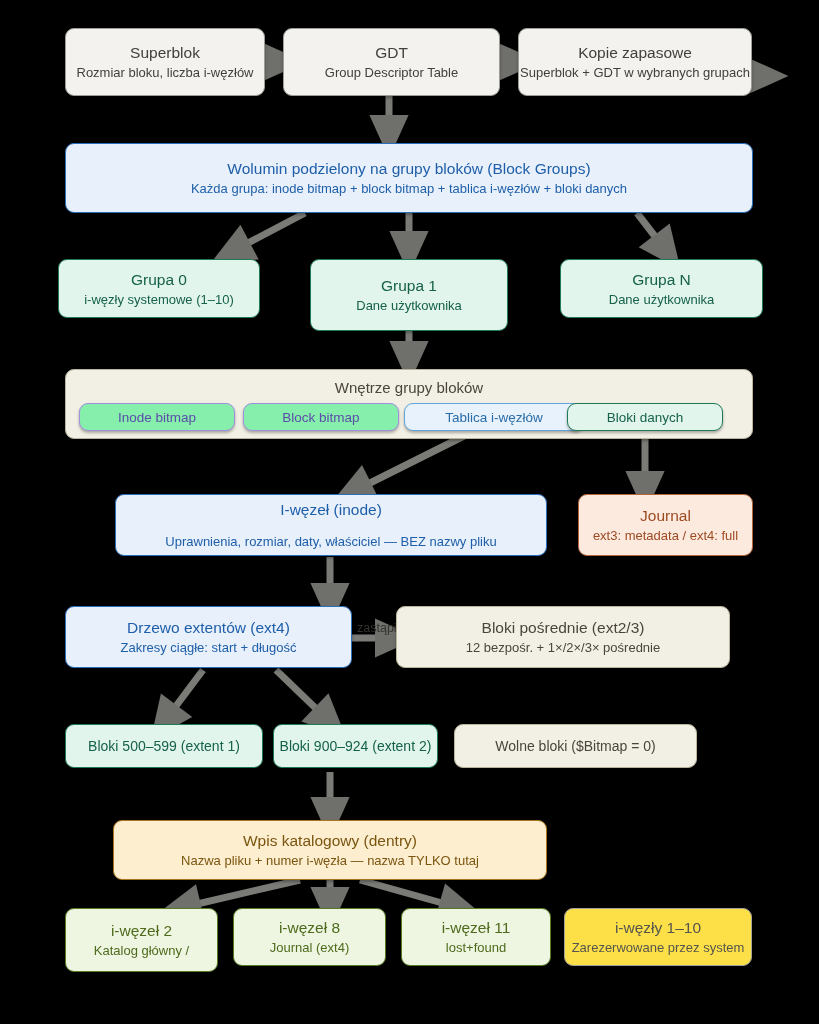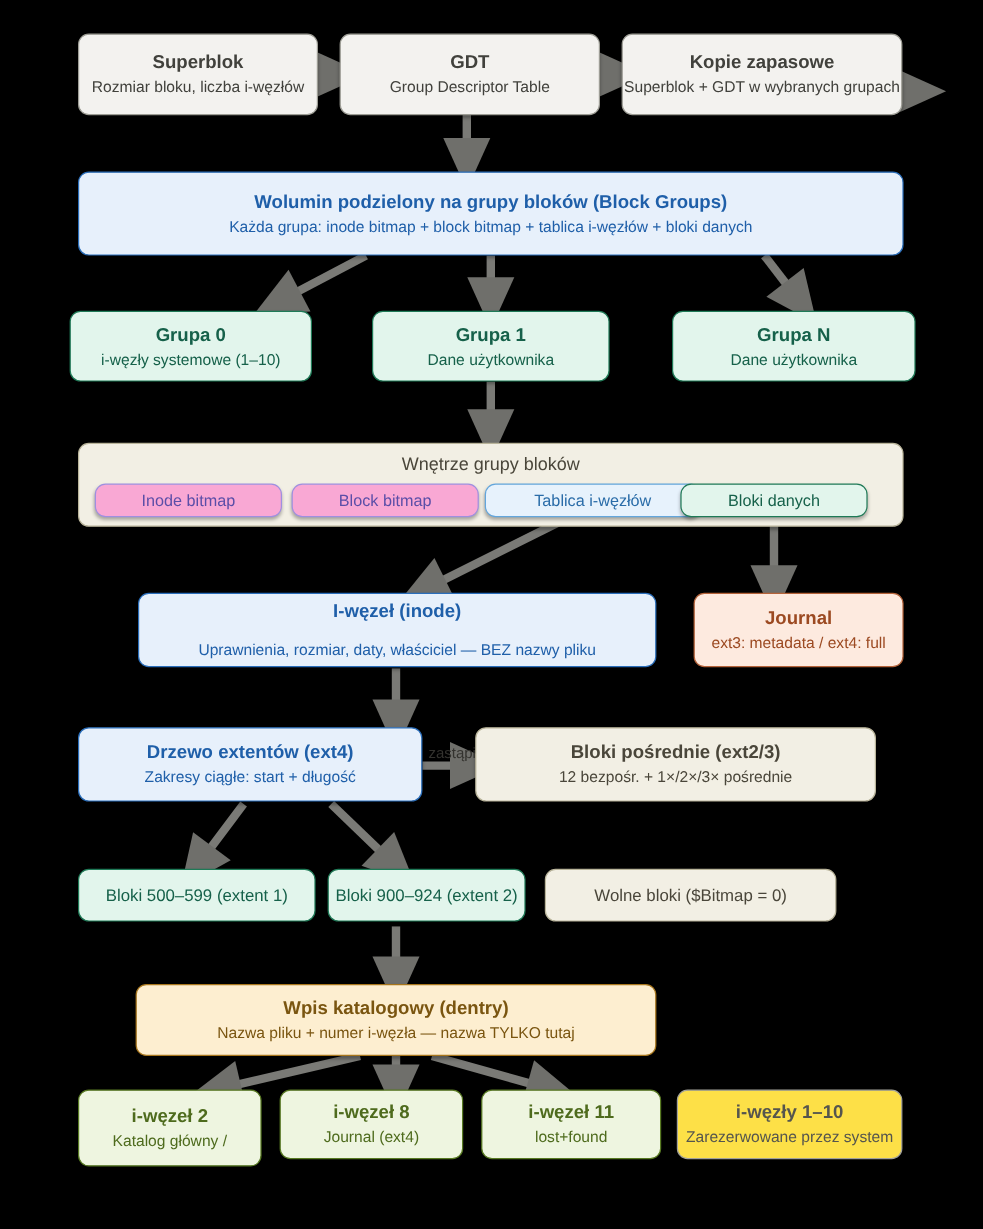--- a/index.html
+++ b/index.html
@@ -16,30 +16,30 @@
   .node{
     position:absolute;
     box-sizing:border-box;
     border-radius:9px;
     display:flex;flex-direction:column;
     align-items:center;justify-content:center;
     text-align:center;
     white-space:nowrap;
     box-shadow:0 2px 3px rgba(0,0,0,.30);
   }
-  .node .ttl{font-weight:bold;font-size:15.5px;line-height:19px;}
+  .node .ttl{font-weight:normal;font-size:15.5px;line-height:19px;}
   .node .sub{font-size:13px;line-height:17px;margin-top:2px;}
   .node.one-line .ttl{font-weight:normal;font-size:13.5px;}
 
   
   .p-gray  {background:#f3f2ef;border:1.4px solid #9d9d95;color:#41413c;}
   .p-blue  {background:#e7f0fb;border:1.8px solid #2a6ebb;color:#1f5fa9;}
   .p-mint  {background:#e2f5ec;border:1.6px solid #1f7a57;color:#16614a;}
   .p-cream {background:#f2efe4;border:1.4px solid #b9b49a;color:#4a463a;}
-  .p-lav   {background:#f9a8d4;border:1.3px solid #9f8fe0;color:#5b4ea8;}
+  .p-lav   {background:#86efac;border:1.3px solid #9f8fe0;color:#5b4ea8;}
   .p-sky   {background:#e7f2fc;border:1.3px solid #63a6dc;color:#2a6ca8;}
   .p-peach {background:#fdeadf;border:1.6px solid #b5633a;color:#9c4a22;}
   .p-sand  {background:#fdeed0;border:1.8px solid #a8761c;color:#7a5510;}
   .p-olive {background:#eef5e0;border:1.5px solid #587a22;color:#4e6b1d;}
   .p-ash   {background:#fde047;border:1.4px solid #a3a39b;color:#55554e;}
 
   .edge-label{
     position:absolute;
     font-size:12.5px;color:#33322e;
     background:transparent;
@@ -108,21 +108,21 @@
   <div class="node p-blue" style="left:65px;top:143px;width:688px;height:70px;">
     <div class="ttl">Wolumin podzielony na grupy bloków (Block Groups)</div>
     <div class="sub">Każda grupa: inode bitmap + block bitmap + tablica i-węzłów + bloki danych</div>
   </div>
 
   <div class="node p-mint" style="left:58px;top:259px;width:202px;height:59px;">
     <div class="ttl">Grupa 0</div>
     <div class="sub">i-węzły systemowe (1–10)</div>
   </div>
 
-  <div class="node p-mint" style="left:310px;top:259px;width:198px;height:59px;">
+  <div class="node p-mint" style="left:310px;top:259px;width:198px;height:72px;">
     <div class="ttl">Grupa 1</div>
     <div class="sub">Dane użytkownika</div>
   </div>
 
   <div class="node p-mint" style="left:560px;top:259px;width:203px;height:59px;">
     <div class="ttl">Grupa N</div>
     <div class="sub">Dane użytkownika</div>
   </div>
 
   <div class="node p-cream" style="left:65px;top:369px;width:688px;height:70px;justify-content:flex-start;padding-top:8px;">

